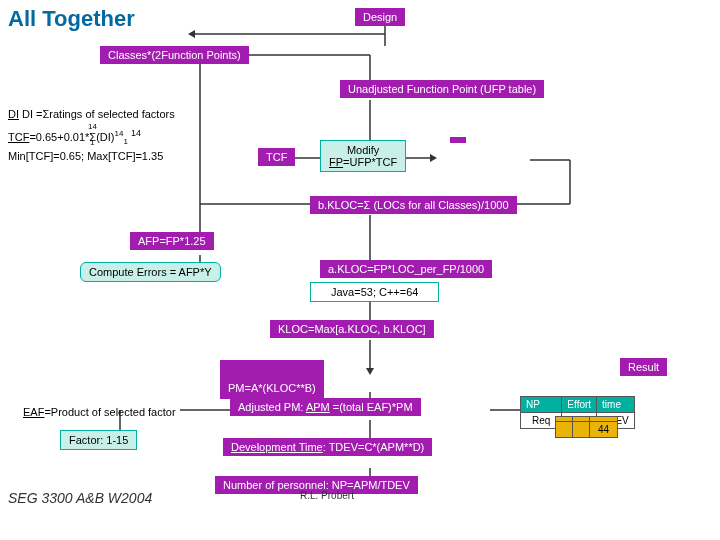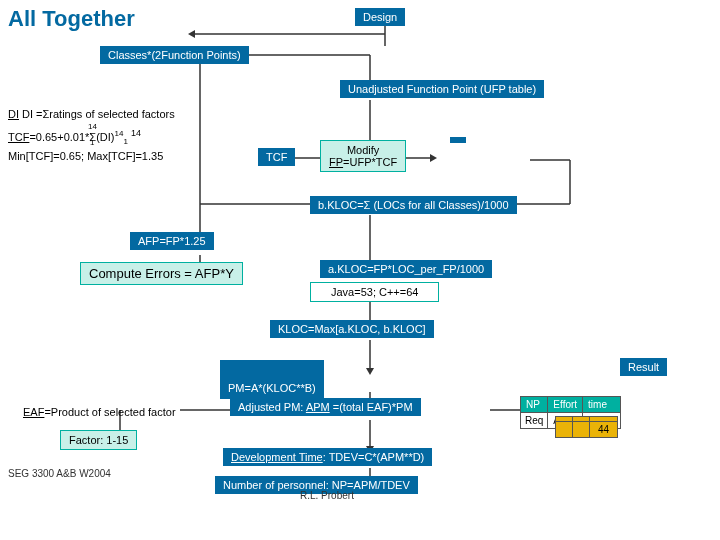--- a/index.html
+++ b/index.html
@@ -17,21 +17,21 @@
       font-size: 22px;
       font-weight: bold;
       color: #0369a1;
       position: absolute;
       top: 6px;
       left: 8px;
     }
 
     
     .box-teal {
-      background-color: #0369a1;
+      background-color: #a21caf;
       color: white;
       border: none;
       padding: 3px 8px;
       display: inline-block;
       font-size: 11px;
       text-align: center;
     }
     .box-light {
       background-color: #C8F0E8;
       color: #000;
@@ -71,24 +71,24 @@
 
     .kloc-box { position: absolute; top: 320px; left: 270px; border-radius: 7px; }
     .effort-box { position: absolute; top: 360px; left: 220px; }
     .result-box { position: absolute; top: 358px; left: 620px; }
 
     .eaf-text { position: absolute; top: 406px; left: 8px; font-size: 11px; padding-left: 15px; }
     .adjpm-box { position: absolute; top: 398px; left: 230px; }
     .npreq-box { position: absolute; top: 396px; left: 520px; }
 
     .factor-box { position: absolute; top: 430px; left: 60px; }
-    .devtime-box { position: absolute; top: 448px; left: 215px; padding-left: 8px; }
+    .devtime-box { position: absolute; top: 438px; left: 215px; padding-left: 8px; }
     .table-box { position: absolute; top: 416px; left: 555px; }
 
-    .seg-text { position: absolute; top: 468px; left: 8px; font-size: 10px; color: #333; }
+    .seg-text { position: absolute; top: 490px; left: 8px; font-size: 14px; color: #333; font-style: italic; }
     .rl-text { position: absolute; top: 490px; left: 300px; font-size: 10px; color: #333; }
     .num-box { position: absolute; top: 476px; left: 215px; }
 
     
     svg.lines {
       position: absolute;
       top: 0; left: 0;
       width: 720px;
       height: 540px;
       pointer-events: none;
@@ -210,21 +210,21 @@
 
 <div class="bkloc-box">
   <span class="box-teal" style="font-size:11px;">b.KLOC=Σ (LOCs for all Classes)/1000</span>
 </div>
 
 <div class="afp-box">
   <span class="box-teal" style="font-size:11px;">AFP=FP*1.25</span>
 </div>
 
 <div class="errors-box">
-  <span class="box-light" style="font-size:13px;">Compute Errors = AFP*Y</span>
+  <span class="box-light" style="font-size:11px;border-radius:6px;">Compute Errors = AFP*Y</span>
 </div>
 
 <div class="akloc-box">
   <span class="box-teal" style="font-size:11px;">a.KLOC=FP*LOC_per_FP/1000</span>
 </div>
 
 <div class="java-box">
   <span class="box-white" style="font-size:11px;">Java=53; C++=64</span>
 </div>
 
@@ -255,21 +255,21 @@
 
 <div class="npreq-box">
   <table style="border-collapse:collapse; font-size:10px; background:white;">
     <tbody>
         <tr>
       <td style="border:1px solid #555; padding:2px 5px; background:#00B0A0; color:white;">NP</td>
       <td style="border:1px solid #555; padding:2px 5px; background:#00B0A0; color:white;">Effort</td>
       <td style="border:1px solid #555; padding:2px 5px; background:#00B0A0; color:white;">time</td>
     </tr>
     <tr>
-      <td style="border:1px solid #555; padding:2px 4px;">Req</td>
+      <td style="border:1px solid #555; padding:2px 11px;">Req</td>
       <td style="border:1px solid #555; padding:2px 5px;">APM</td>
       <td style="border:1px solid #555; padding:2px 5px;">TDEV</td>
     </tr>
   </tbody>
     </table>
 </div>
 
 <div class="table-box" style="font-size:11px;">
   <table style="border-collapse:collapse; font-size:10px; background:#eab308;">
     <tbody>

